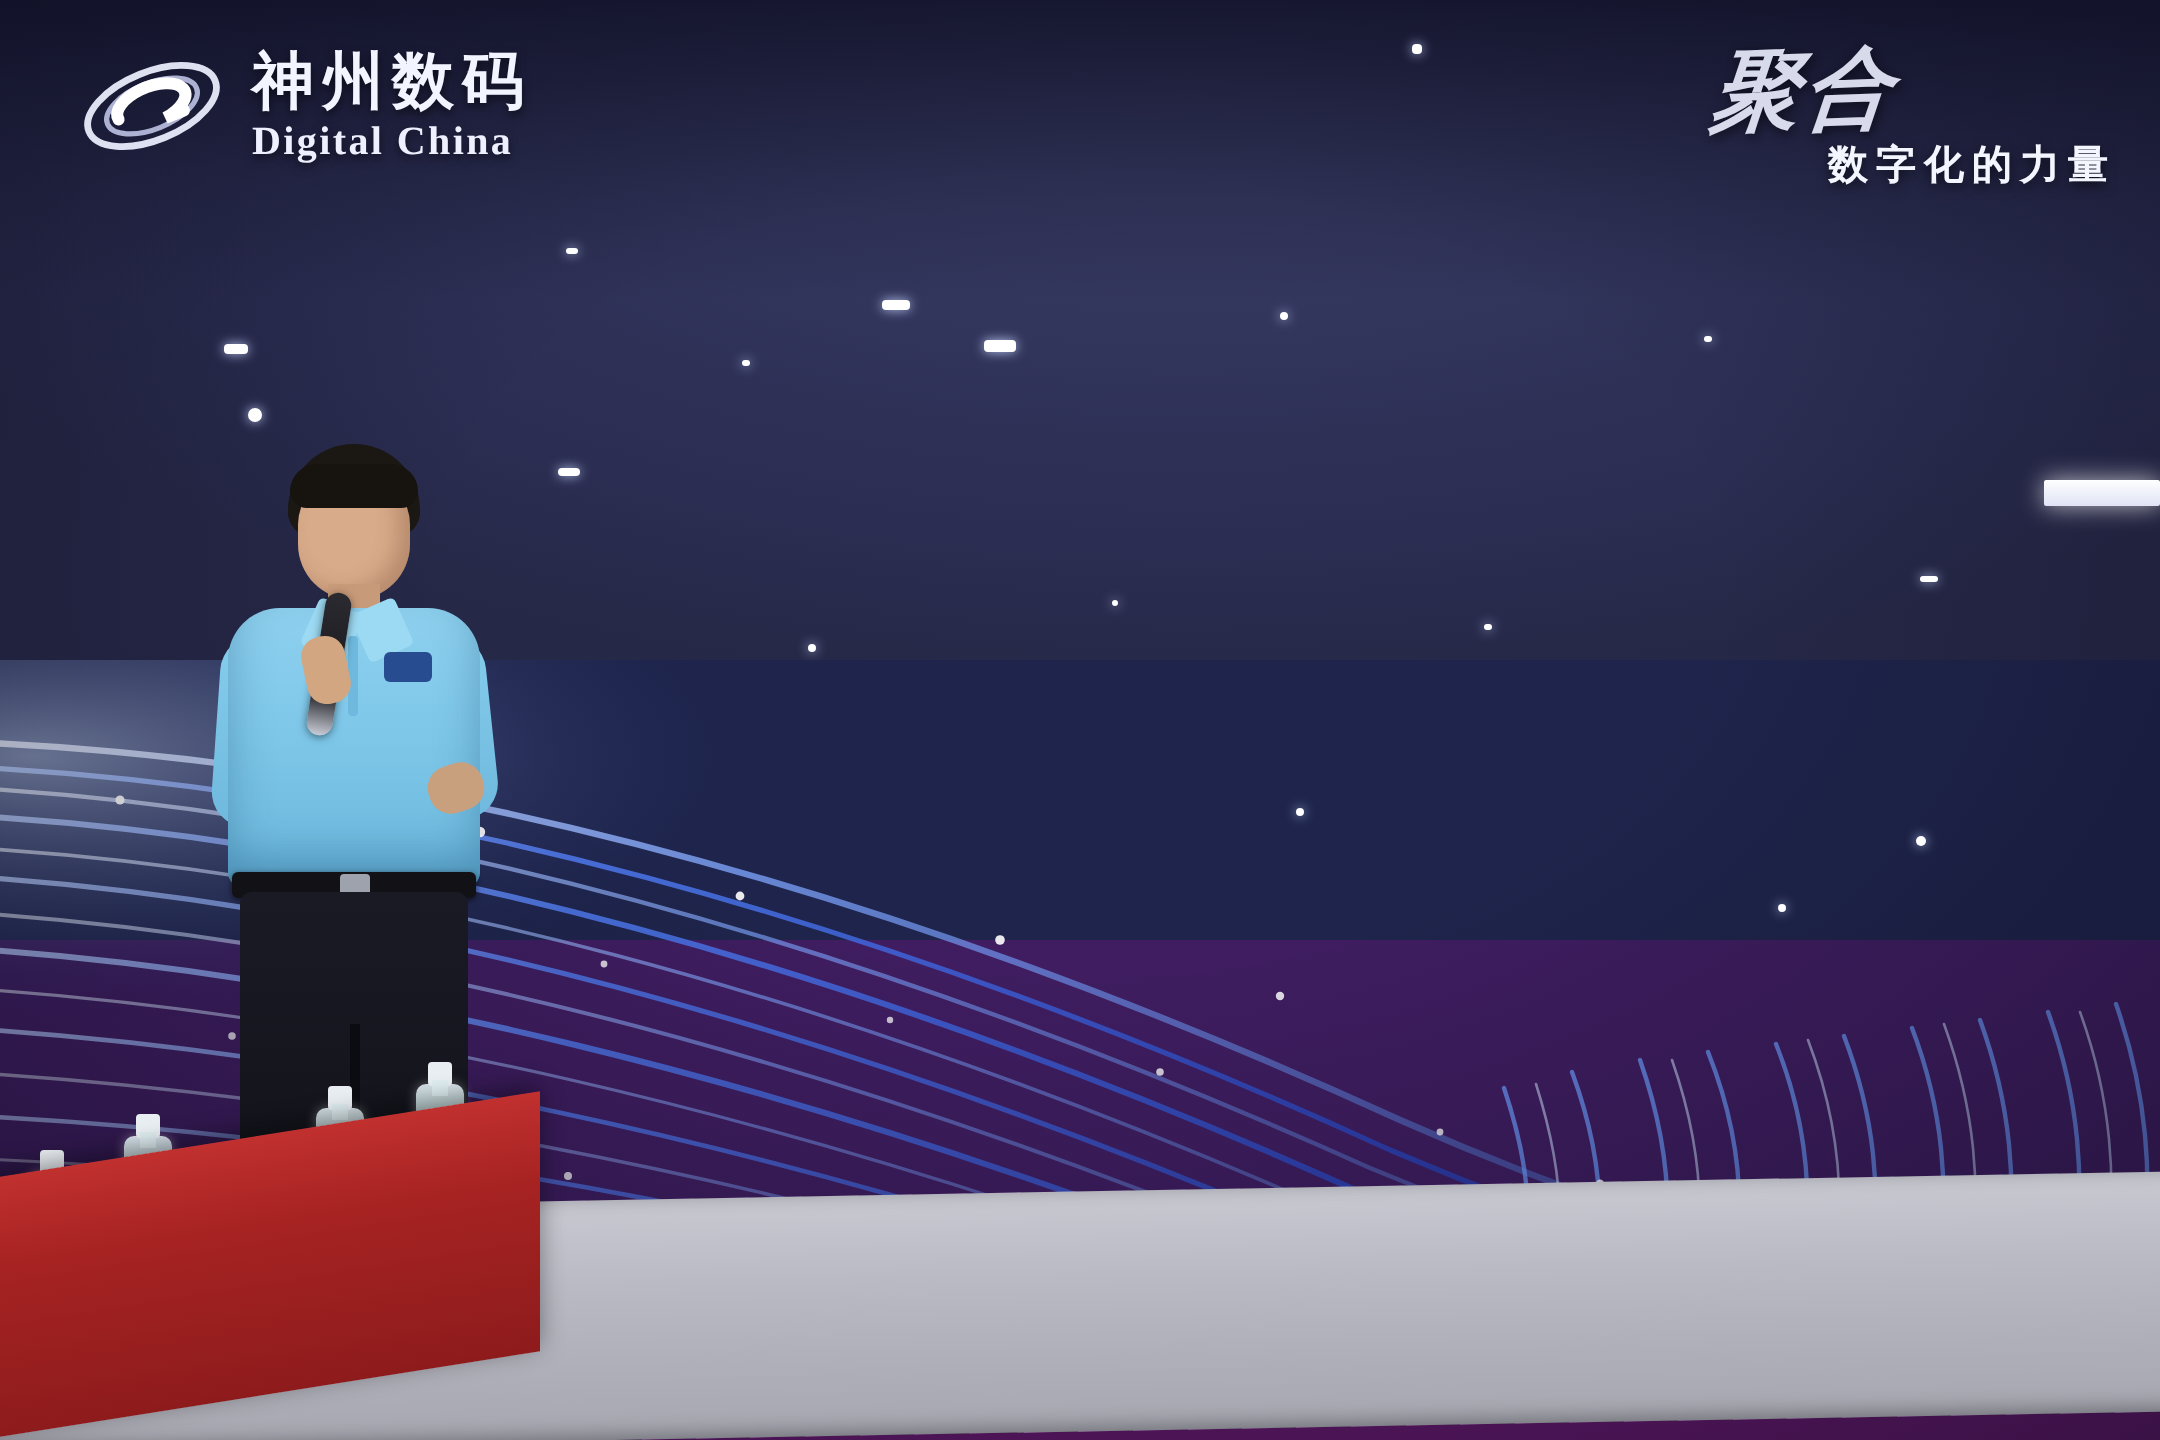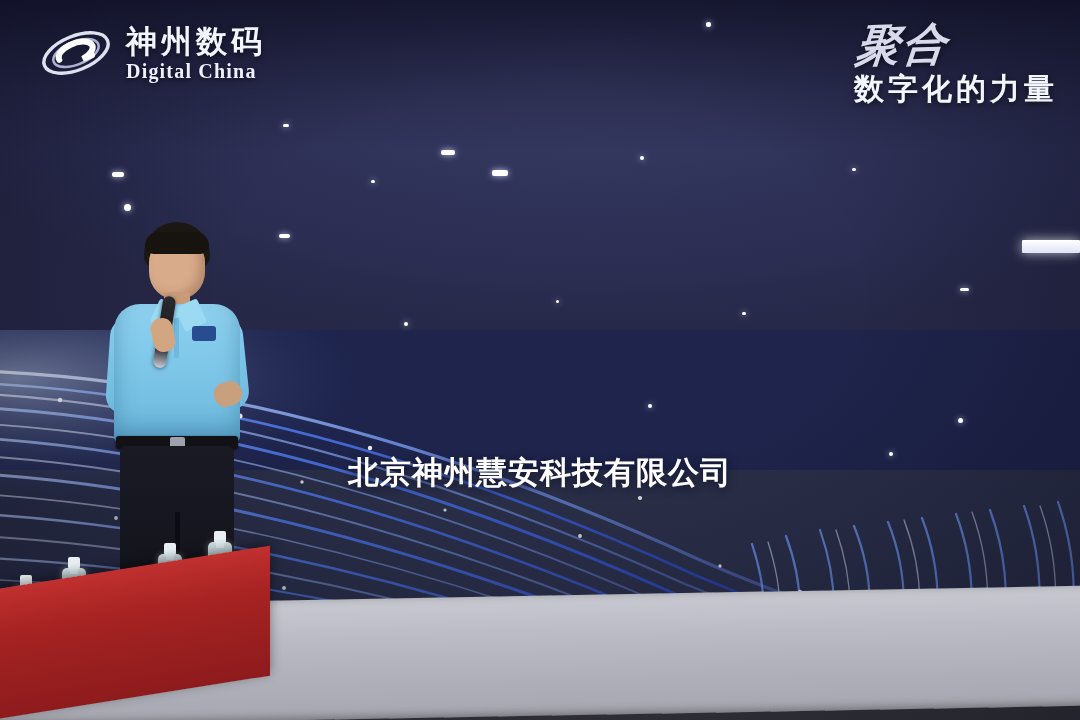--- a/index.html
+++ b/index.html
@@ -1,19 +1,19 @@
 <!DOCTYPE html>
 <html><head>
 <meta charset="utf-8">
 <style>
   html,body{margin:0;padding:0;background:#000;}
   #stage{
     position:relative;width:1080px;height:720px;overflow:hidden;
     font-family:"Liberation Sans","DejaVu Sans",sans-serif;
-    background:#404040;
+    background:#701a75;
   }
 
   
   .screen{position:absolute;inset:0;overflow:hidden;}
   .sky{
     position:absolute;left:0;top:0;width:1080px;height:470px;
     background:
       radial-gradient(ellipse 700px 300px at 55% 10%, #3b3d66 0%, #32355c 40%, #2b2d52 75%, #262847 100%),
       linear-gradient(180deg,#22244a 0%,#34365e 45%,#3a3c63 75%,#2e3056 100%);
   }
@@ -64,21 +64,21 @@
   .brush{
     font-size:44px;font-weight:700;color:#e8ebfb;letter-spacing:2px;
     font-family:"DejaVu Serif","Liberation Serif",serif;
     font-style:italic;
     transform:skewX(-7deg) rotate(-2deg);
     text-shadow:1px 2px 6px rgba(0,0,0,.6);
     margin-right:110px;
     opacity:.92;
   }
   .brush-sub{
-    font-size:30px;font-weight:700;color:#f4f6ff;letter-spacing:4px;margin-top:-6px;
+    font-size:20px;font-weight:700;color:#f4f6ff;letter-spacing:4px;margin-top:-6px;
     font-family:"DejaVu Sans","Liberation Sans",sans-serif;
     text-shadow:0 2px 6px rgba(0,0,0,.6);
   }
 
   .main-title{
     position:absolute;left:0;right:0;top:183px;text-align:center;
     font-size:47px;font-weight:700;color:#ffffff;letter-spacing:2px;
     font-family:"DejaVu Sans","Liberation Sans",sans-serif;
     text-shadow:0 3px 12px rgba(8,10,35,.85),0 0 26px rgba(150,170,255,.35);
   }
@@ -278,21 +278,20 @@
         <div class="logo-cn">神州数码</div>
         <div class="logo-en">Digital China</div>
       </span>
     </div>
 
     <div class="logo-right">
       <div class="brush">聚合</div>
       <div class="brush-sub">数字化的力量</div>
     </div>
 
-    <div class="company-line">北京神州慧安科技有限公司</div>
 
     <div class="floor-shadow"></div>
     <div class="floor"></div>
   </div>
 
   <div class="presenter">
     <div class="pr-hair"></div>
     <div class="pr-face"></div>
     <div class="pr-fringe"></div>
     <div class="pr-neck"></div>

